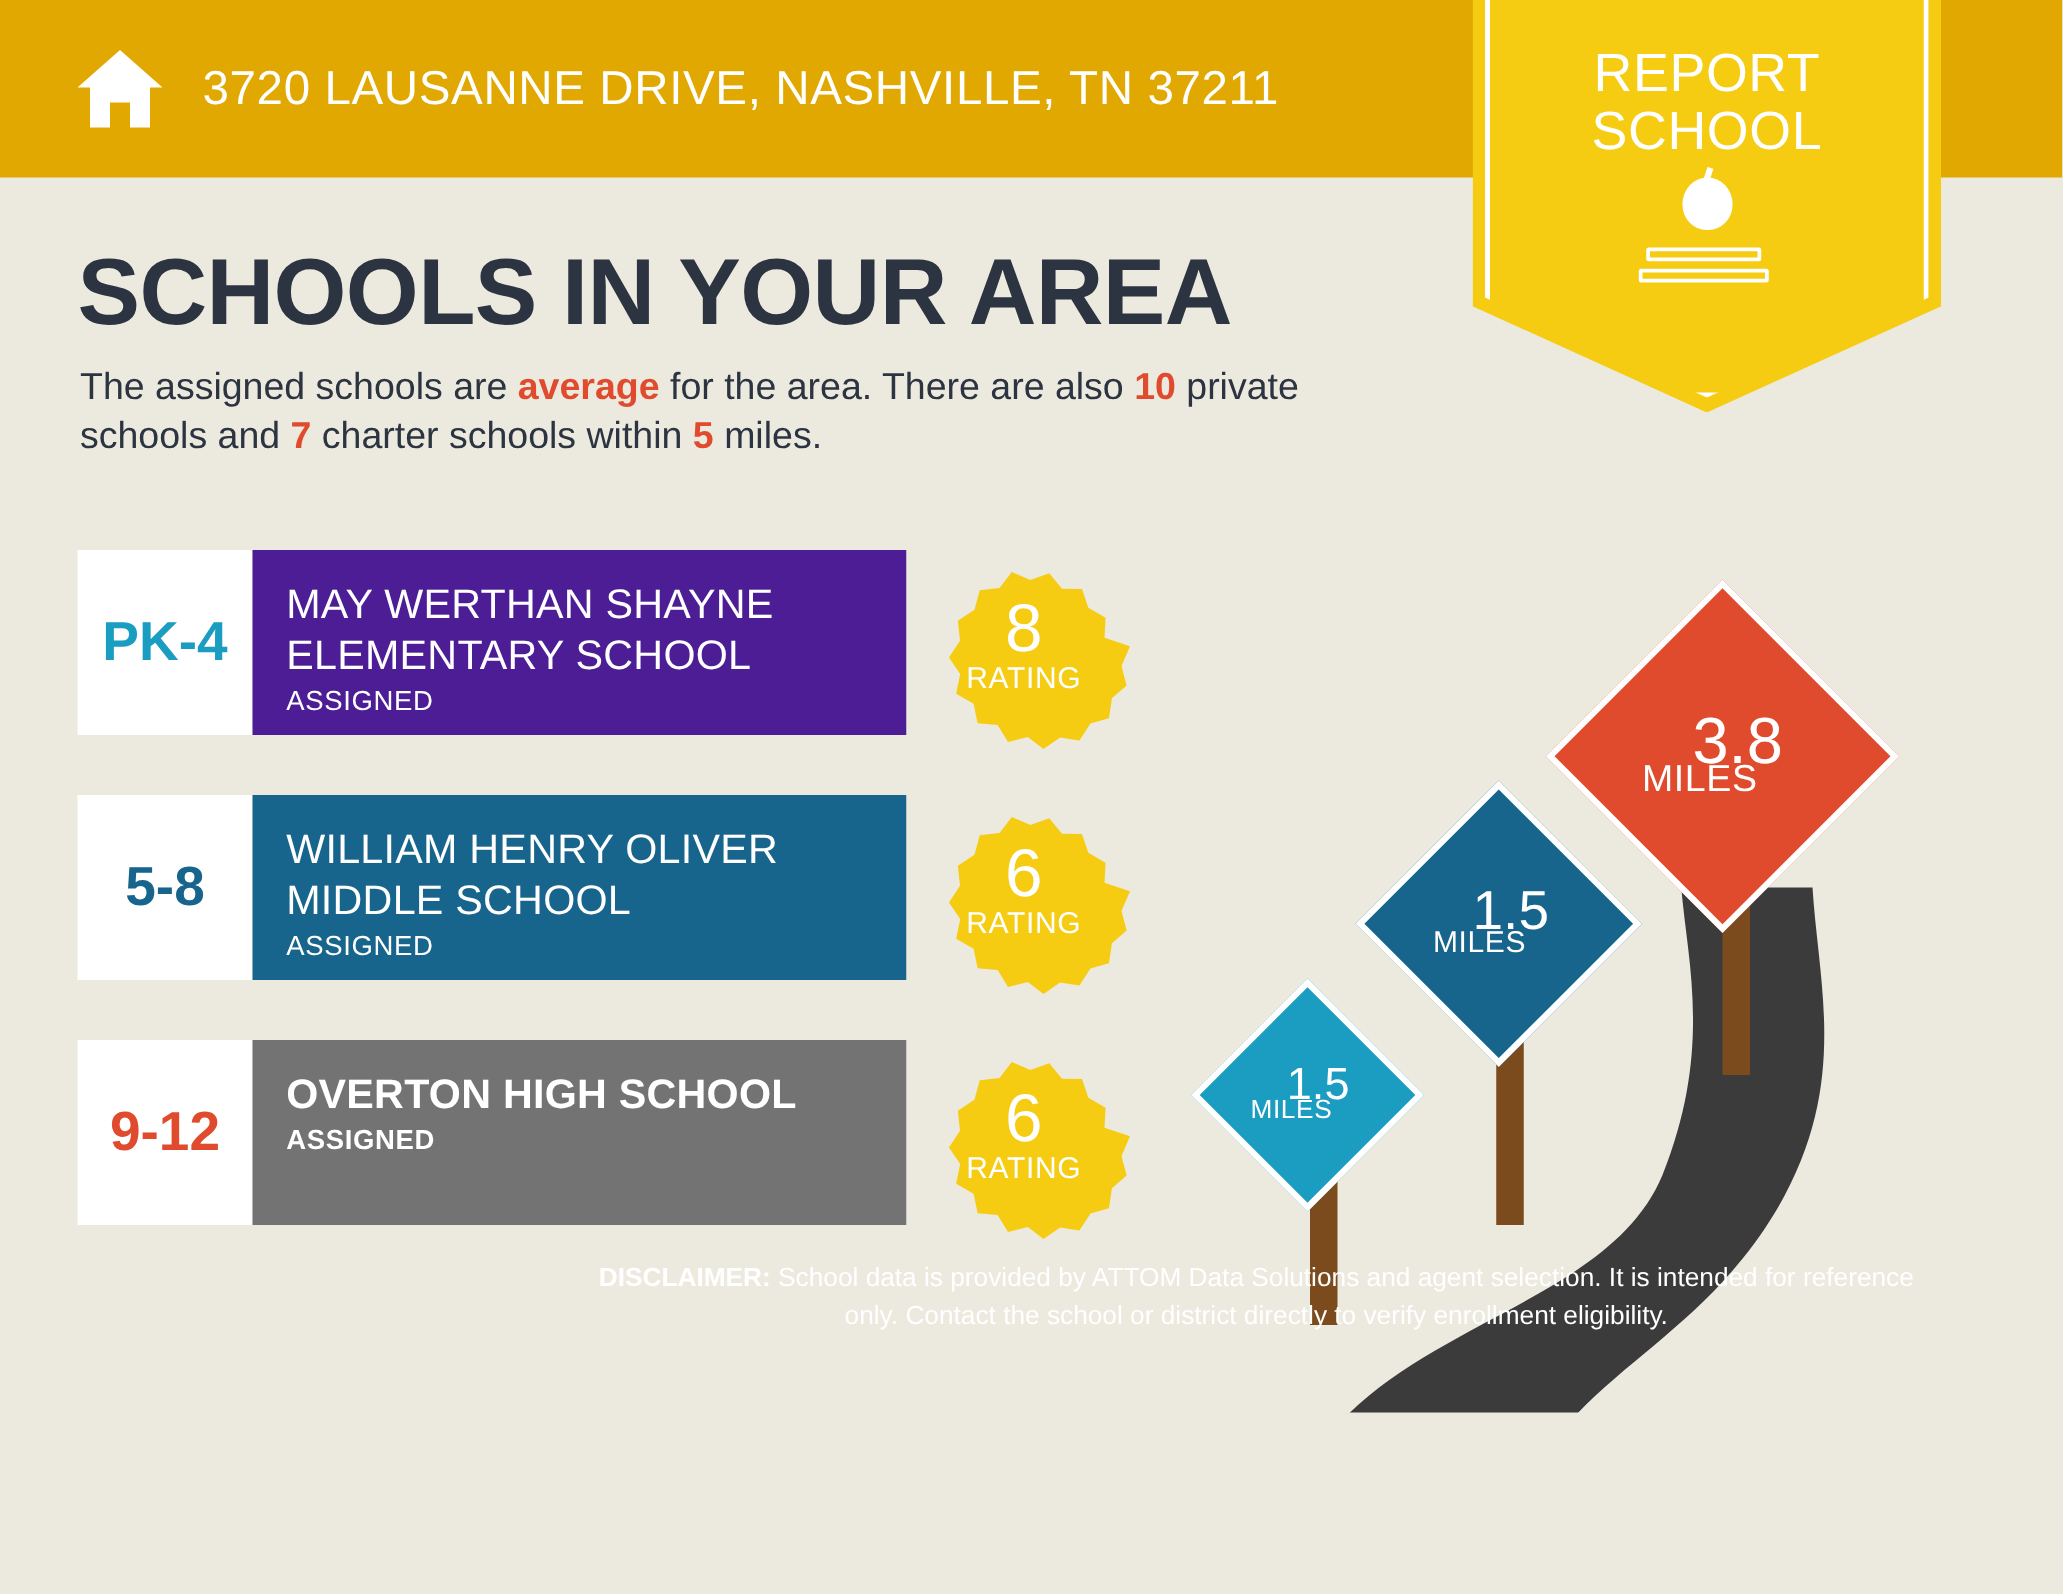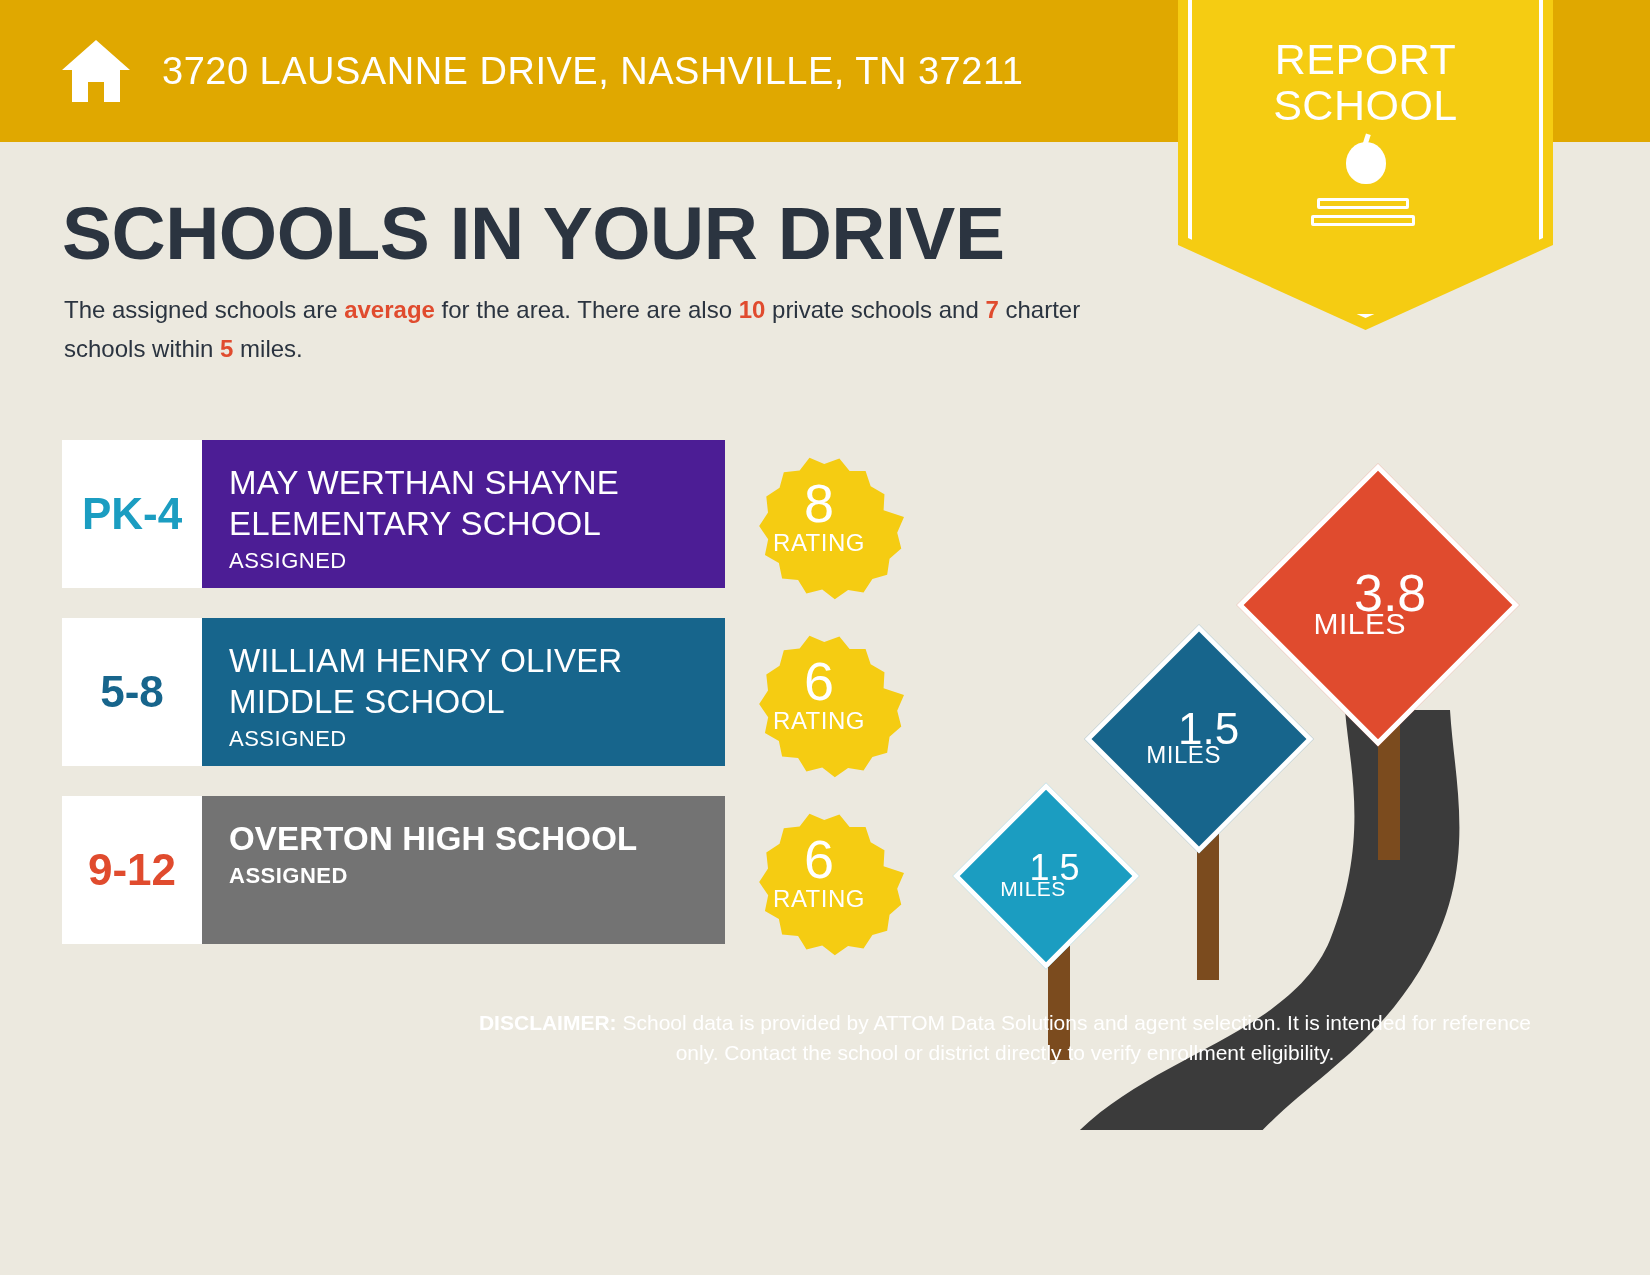--- a/index.html
+++ b/index.html
@@ -92,31 +92,31 @@
   
   .main-title {
     position: absolute; top: 190px; left: 62px;
     font-size: 75px; font-weight: bold;
     color: #2b3440;
     letter-spacing: -0.5px;
   }
   .subtitle {
     position: absolute; top: 290px; left: 64px;
     width: 1060px;
-    font-size: 24px; color: #2b3440;
+    font-size: 30px; color: #2b3440;
     line-height: 39px;
   }
   .subtitle b { color: #e04b2e; }
 
   
   .rows { position: absolute; top: 440px; left: 62px; }
   .row {
     position: relative;
     width: 720px; height: 148px;
-    margin-bottom: 30px;
+    margin-bottom: 48px;
     display: flex;
   }
   .grade {
     width: 140px; height: 148px;
     background: #ffffff;
     display: flex; align-items: center; justify-content: center;
     font-size: 44px; font-weight: bold;
   }
   .grade.g1 { color: #1b9dc1; }
   .grade.g2 { color: #17658c; }
@@ -243,21 +243,21 @@
     </div>
     <div class="ribbon-icons">
       <div class="apple"></div>
       <div class="books">
         <div class="book b1"></div>
         <div class="book b2"></div>
       </div>
     </div>
   </div>
 
-  <h1 class="main-title">SCHOOLS IN YOUR DRIVE</h1>
+  <h1 class="main-title">SCHOOLS IN YOUR AREA</h1>
 
   <p class="subtitle">
     <span>The assigned schools are </span><b>average</b><span> for the area. There are also </span><b>10</b><span> private schools and </span><b>7</b><span> charter schools within </span><b>5</b><span> miles.</span>
   </p>
 
   <div class="rows">
 
     <div class="row">
       <div class="grade g1">PK-4</div>
       <div class="namebox c1">

